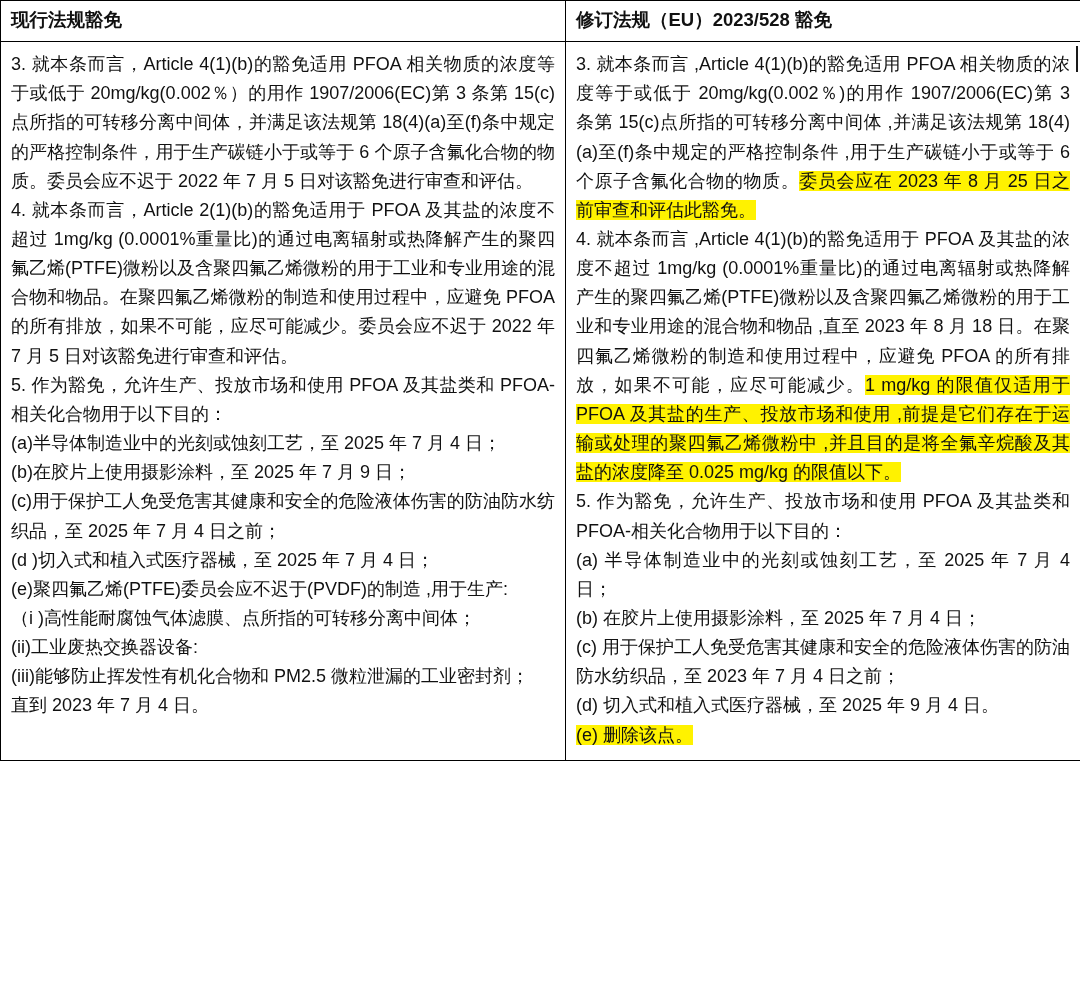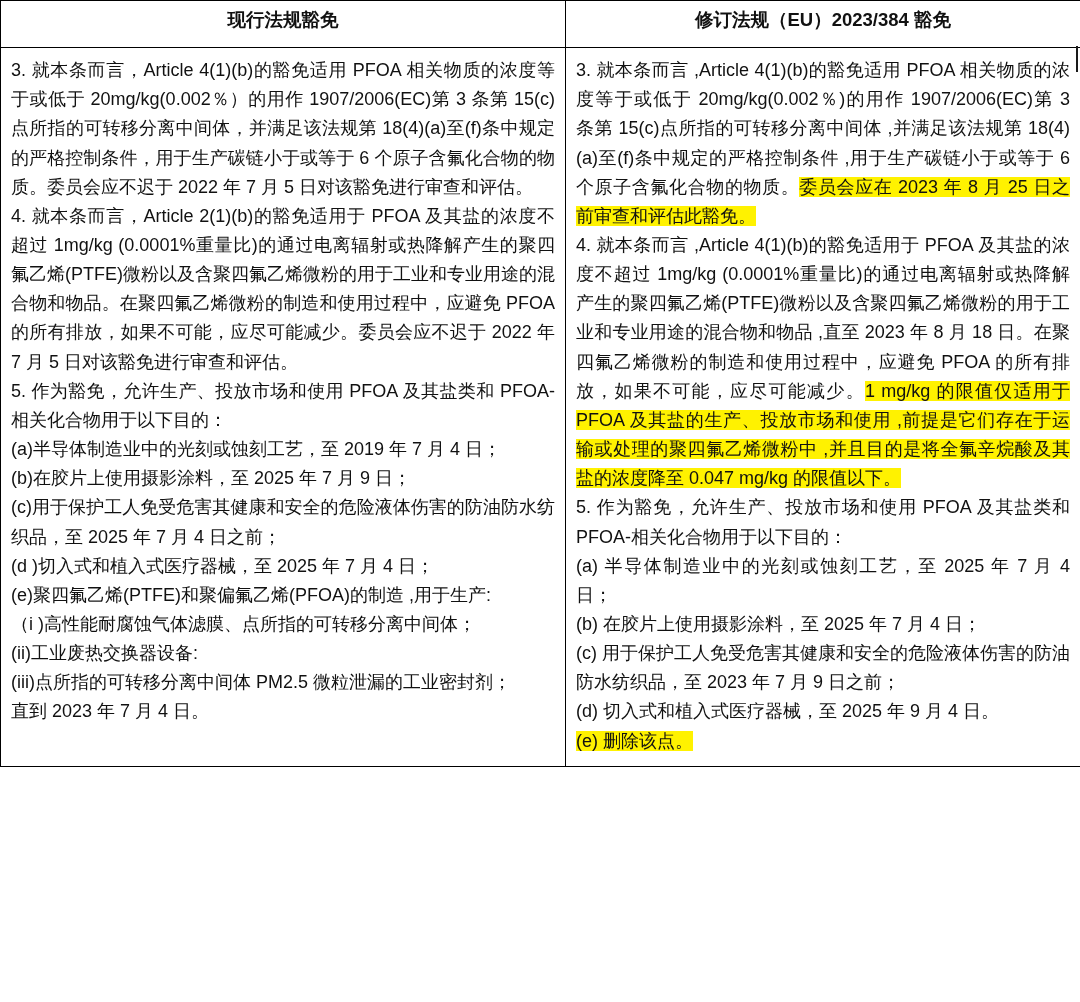--- a/index.html
+++ b/index.html
@@ -25,24 +25,24 @@
     width: 1080px;
     table-layout: fixed;
   }
   table.comparison th,
   table.comparison td {
     border: 1px solid #000000;
     vertical-align: top;
     box-sizing: border-box;
   }
   th.col-head {
-    text-align: center;
+    text-align: left;
     font-weight: bold;
     font-size: 18.5px;
-    padding: 7px 10px 15px 10px;
+    padding: 7px 10px 9px 10px;
     line-height: 1.3;
   }
   th.head-left { width: 565px; }
   th.head-right { width: 515px; }
 
   td.body-cell {
     padding: 8px 10px 10px 10px;
     font-size: 18px;
     line-height: 1.62;
     text-align: justify;
@@ -67,49 +67,49 @@
   }
 </style>
 </head>
 <body>
 
 <div class="doc">
   <table class="comparison">
     <thead>
       <tr>
         <th class="col-head head-left">现行法规豁免</th>
-        <th class="col-head head-right">修订法规（EU）2023/384 豁免</th>
+        <th class="col-head head-right">修订法规（EU）2023/528 豁免</th>
       </tr>
     </thead>
     <tbody>
       <tr>
         <td class="body-cell left-cell">
           <div id="left-body">
               <p class="para">3. 就本条而言，Article 4(1)(b)的豁免适用 PFOA 相关物质的浓度等于或低于 20mg/kg(0.002％）的用作 1907/2006(EC)第 3 条第 15(c)点所指的可转移分离中间体，并满足该法规第 18(4)(a)至(f)条中规定的严格控制条件，用于生产碳链小于或等于 6 个原子含氟化合物的物质。委员会应不迟于 2022 年 7 月 5 日对该豁免进行审查和评估。</p>
               <p class="para">4. 就本条而言，Article 2(1)(b)的豁免适用于 PFOA 及其盐的浓度不超过 1mg/kg (0.0001%重量比)的通过电离辐射或热降解产生的聚四氟乙烯(PTFE)微粉以及含聚四氟乙烯微粉的用于工业和专业用途的混合物和物品。在聚四氟乙烯微粉的制造和使用过程中，应避免 PFOA 的所有排放，如果不可能，应尽可能减少。委员会应不迟于 2022 年 7 月 5 日对该豁免进行审查和评估。</p>
               <p class="para">5. 作为豁免，允许生产、投放市场和使用 PFOA 及其盐类和 PFOA-相关化合物用于以下目的：</p>
-              <p class="para">(a)半导体制造业中的光刻或蚀刻工艺，至 2019 年 7 月 4 日；</p>
+              <p class="para">(a)半导体制造业中的光刻或蚀刻工艺，至 2025 年 7 月 4 日；</p>
               <p class="para">(b)在胶片上使用摄影涂料，至 2025 年 7 月 9 日；</p>
               <p class="para">(c)用于保护工人免受危害其健康和安全的危险液体伤害的防油防水纺织品，至 2025 年 7 月 4 日之前；</p>
               <p class="para">(d )切入式和植入式医疗器械，至 2025 年 7 月 4 日；</p>
-              <p class="para">(e)聚四氟乙烯(PTFE)和聚偏氟乙烯(PFOA)的制造 ,用于生产:</p>
+              <p class="para">(e)聚四氟乙烯(PTFE)委员会应不迟于(PVDF)的制造 ,用于生产:</p>
               <p class="para">（i )高性能耐腐蚀气体滤膜、点所指的可转移分离中间体；</p>
               <p class="para">(ii)工业废热交换器设备:</p>
-              <p class="para">(iii)点所指的可转移分离中间体 PM2.5 微粒泄漏的工业密封剂；</p>
+              <p class="para">(iii)能够防止挥发性有机化合物和 PM2.5 微粒泄漏的工业密封剂；</p>
               <p class="para">直到 2023 年 7 月 4 日。</p>
             </div>
         </td>
         <td class="body-cell right-cell">
           <div id="right-body">
               <p class="para"><span>3. 就本条而言 ,Article 4(1)(b)的豁免适用 PFOA 相关物质的浓度等于或低于 20mg/kg(0.002％)的用作 1907/2006(EC)第 3 条第 15(c)点所指的可转移分离中间体 ,并满足该法规第 18(4)(a)至(f)条中规定的严格控制条件 ,用于生产碳链小于或等于 6 个原子含氟化合物的物质。</span><span class="hl">委员会应在 2023 年 8 月 25 日之前审查和评估此豁免。</span></p>
-              <p class="para"><span>4. 就本条而言 ,Article 4(1)(b)的豁免适用于 PFOA 及其盐的浓度不超过 1mg/kg (0.0001%重量比)的通过电离辐射或热降解产生的聚四氟乙烯(PTFE)微粉以及含聚四氟乙烯微粉的用于工业和专业用途的混合物和物品 ,直至 2023 年 8 月 18 日。在聚四氟乙烯微粉的制造和使用过程中，应避免 PFOA 的所有排放，如果不可能，应尽可能减少。</span><span class="hl">1 mg/kg 的限值仅适用于 PFOA 及其盐的生产、投放市场和使用 ,前提是它们存在于运输或处理的聚四氟乙烯微粉中 ,并且目的是将全氟辛烷酸及其盐的浓度降至 0.047 mg/kg 的限值以下。</span></p>
+              <p class="para"><span>4. 就本条而言 ,Article 4(1)(b)的豁免适用于 PFOA 及其盐的浓度不超过 1mg/kg (0.0001%重量比)的通过电离辐射或热降解产生的聚四氟乙烯(PTFE)微粉以及含聚四氟乙烯微粉的用于工业和专业用途的混合物和物品 ,直至 2023 年 8 月 18 日。在聚四氟乙烯微粉的制造和使用过程中，应避免 PFOA 的所有排放，如果不可能，应尽可能减少。</span><span class="hl">1 mg/kg 的限值仅适用于 PFOA 及其盐的生产、投放市场和使用 ,前提是它们存在于运输或处理的聚四氟乙烯微粉中 ,并且目的是将全氟辛烷酸及其盐的浓度降至 0.025 mg/kg 的限值以下。</span></p>
               <p class="para"><span>5. 作为豁免，允许生产、投放市场和使用 PFOA 及其盐类和 PFOA-相关化合物用于以下目的：</span></p>
               <p class="para"><span>(a) 半导体制造业中的光刻或蚀刻工艺，至 2025 年 7 月 4 日；</span></p>
               <p class="para"><span>(b) 在胶片上使用摄影涂料，至 2025 年 7 月 4 日；</span></p>
-              <p class="para"><span>(c) 用于保护工人免受危害其健康和安全的危险液体伤害的防油防水纺织品，至 2023 年 7 月 9 日之前；</span></p>
+              <p class="para"><span>(c) 用于保护工人免受危害其健康和安全的危险液体伤害的防油防水纺织品，至 2023 年 7 月 4 日之前；</span></p>
               <p class="para"><span>(d) 切入式和植入式医疗器械，至 2025 年 9 月 4 日。</span></p>
               <p class="para"><span class="hl">(e) 删除该点。</span></p>
             </div>
         </td>
       </tr>
     </tbody>
   </table>
   <div class="caret"></div>
 </div>
 

